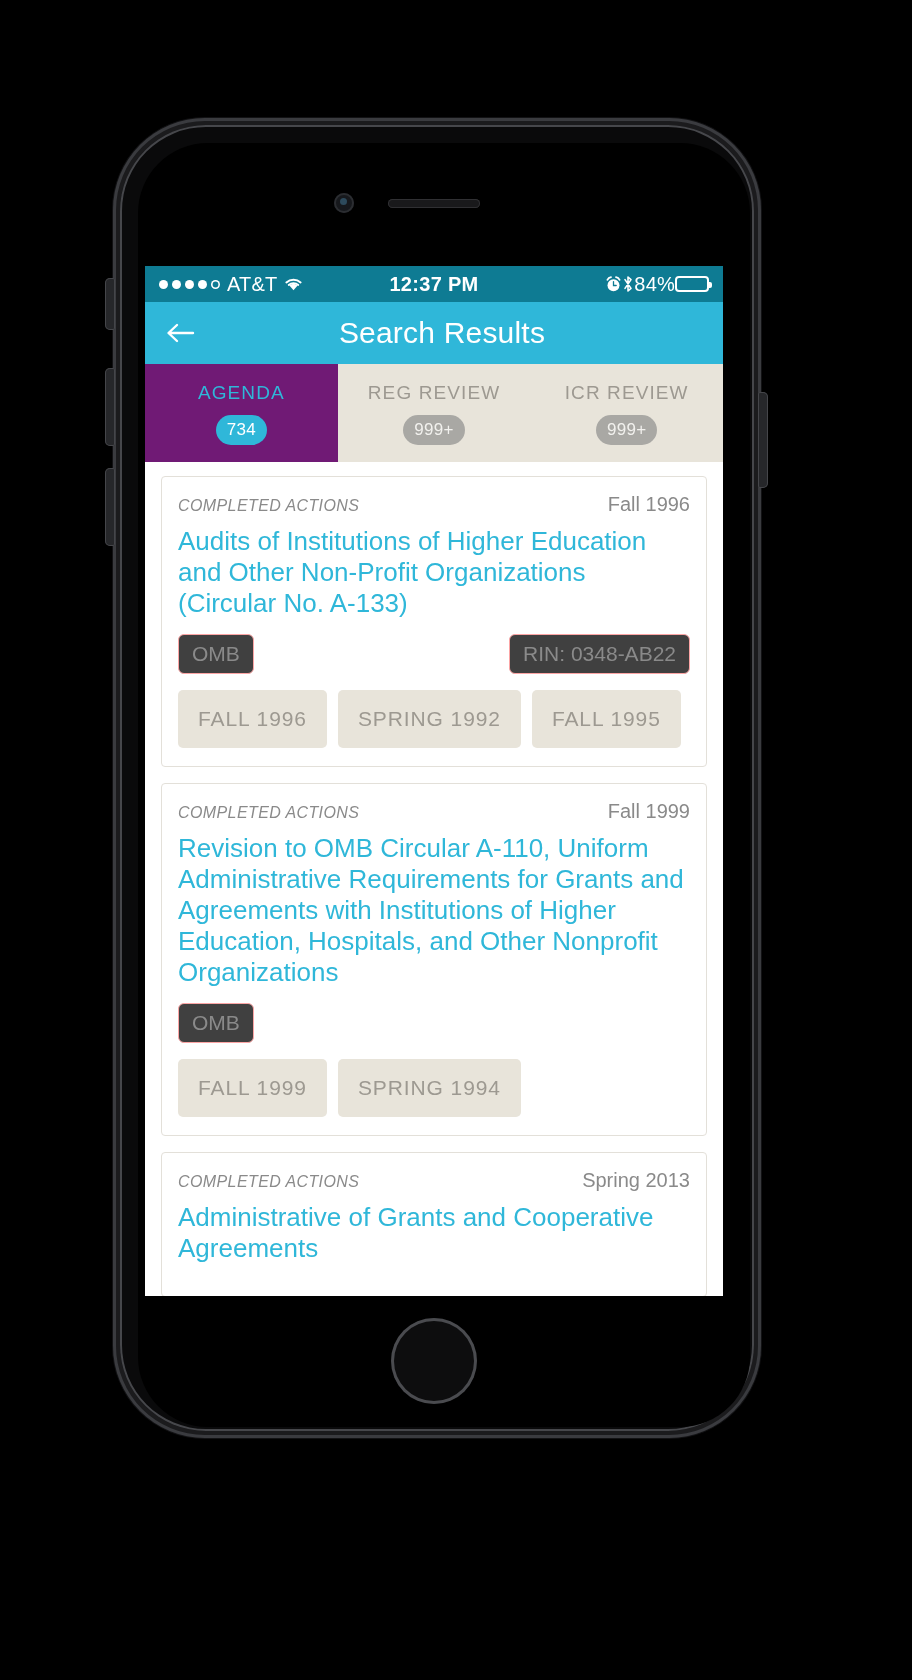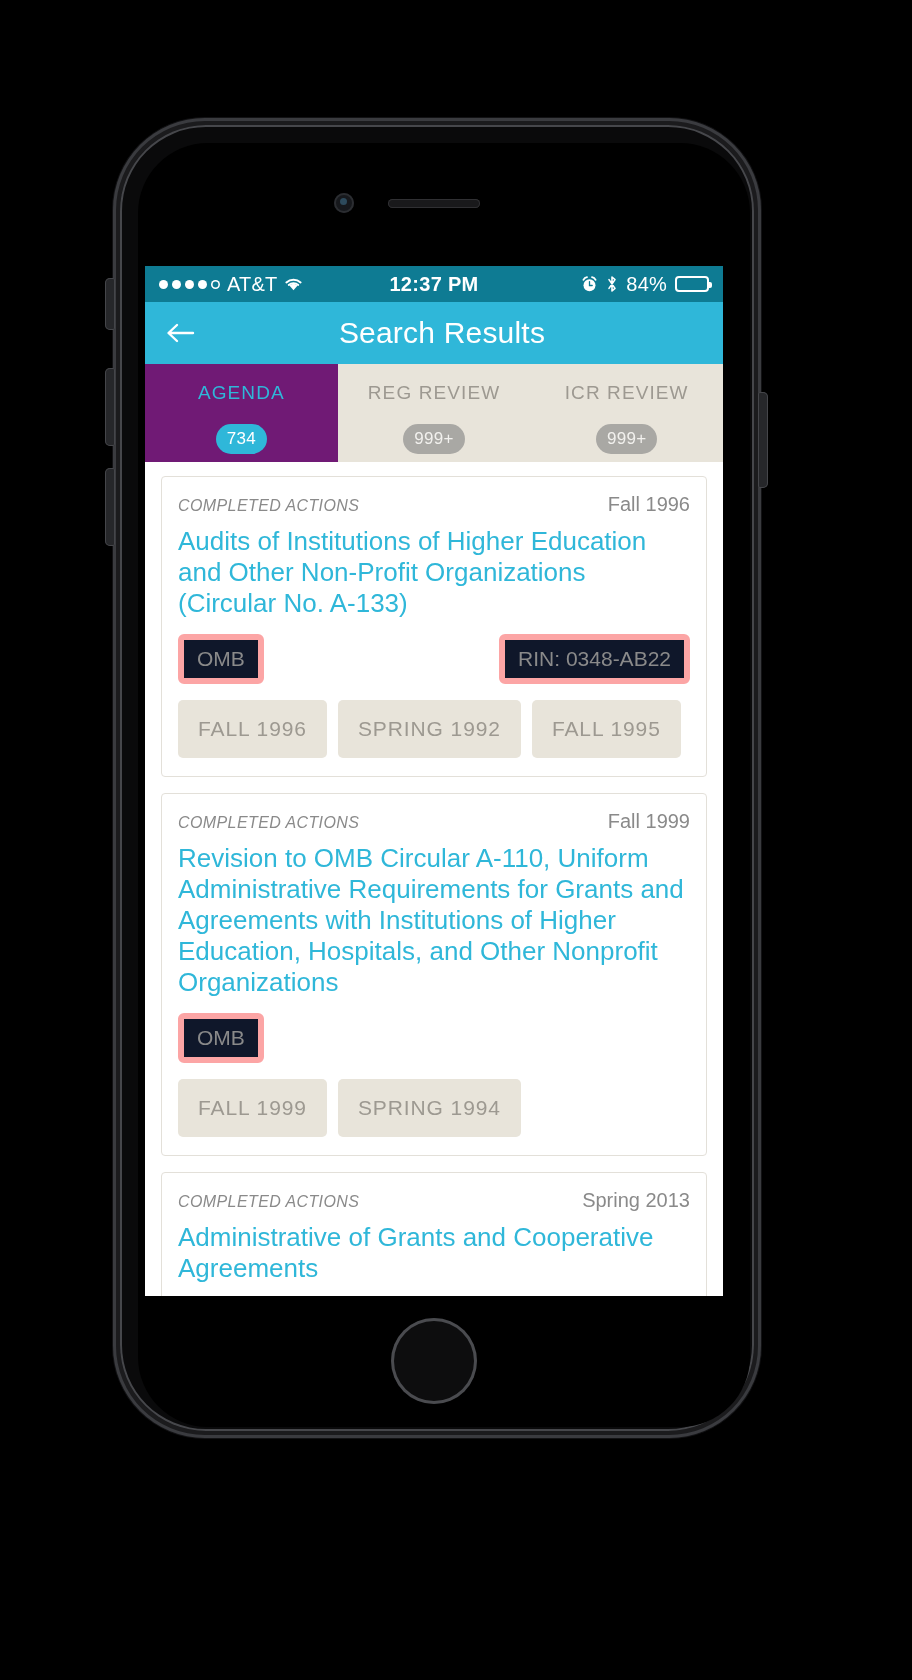--- a/index.html
+++ b/index.html
@@ -83,21 +83,21 @@
   .dot { width: 9px; height: 9px; border-radius: 50%; background: #fff; }
   .dot.hollow { background: transparent; box-shadow: inset 0 0 0 1.6px #fff; }
   .carrier { font-size: 20px; letter-spacing: .2px; }
   .wifi { position: relative; width: 19px; height: 14px; }
   .wifi svg { position: absolute; left: 0; top: 0; }
   .sb-time {
     position: absolute; left: 0; right: 0; text-align: center;
     font-size: 20px; font-weight: bold; letter-spacing: .3px;
   }
   .sb-right {
-    margin-left: auto; display: flex; align-items: center; gap: 8px;
+    margin-left: auto; display: flex; align-items: center; 
     position: relative; z-index: 2;
   }
   .alarm-icon { width: 17px; height: 17px; }
   .bt-icon { width: 12px; height: 18px; }
   .batt-pct { font-size: 20px; letter-spacing: .2px; }
   .batt {
     width: 34px; height: 16px; border: 2px solid #fff; border-radius: 4px;
     position: relative; padding: 1.5px;
   }
   .batt::after {
@@ -126,21 +126,21 @@
     flex: 1; display: flex; flex-direction: column; align-items: center;
     justify-content: flex-start; padding-top: 18px; cursor: pointer;
     position: relative;
   }
   .tab.active { background: #701a75; }
   .tab-label {
     font-size: 19px; letter-spacing: 1.1px; color: #9d9991; white-space: nowrap;
   }
   .tab.active .tab-label { color: #2fb7d9; }
   .tab-badge {
-    margin-top: 20px; min-width: 46px; height: 30px; border-radius: 15px;
+    margin-top: 11px; min-width: 46px; height: 30px; border-radius: 15px;
     background: #a9a8a4; color: #f2f1ee; font-size: 17px;
     display: flex; align-items: center; justify-content: center;
     padding: 0 11px; letter-spacing: .3px;
   }
   .tab.active .tab-badge { background: #2fb7d9; color: #fff; }
 
   
   .results {
     background: #ffffff; padding: 14px 16px 0 16px;
     height: calc(1030px - 36px - 62px - 98px); overflow: hidden;
@@ -159,22 +159,22 @@
   .card-term { font-size: 20px; color: #8a8a8a; white-space: nowrap; }
   .card-title {
     font-size: 26px; line-height: 1.2; color: #2fb7d9; margin-bottom: 14px;
     cursor: pointer;
   }
   .meta-row {
     display: flex; align-items: center; justify-content: space-between;
     margin-bottom: 16px;
   }
   .pill {
-    border: 6px solid #fca5a5; border-radius: 6px; padding: 7px 13px;
-    font-size: 21px; color: #8a8a8a; background: #0f172a; white-space: nowrap;
+    border: 1px solid #fca5a5; border-radius: 6px; padding: 7px 13px;
+    font-size: 21px; color: #8a8a8a; background: #404040; white-space: nowrap;
   }
   .chips { display: flex; gap: 11px; overflow: hidden; }
   .chip {
     background: #e8e4da; border-radius: 5px; padding: 17px 20px;
     font-size: 21px; color: #9d9991; letter-spacing: .9px; white-space: nowrap;
     cursor: pointer;
   }
 </style>
 </head>
 <body>

